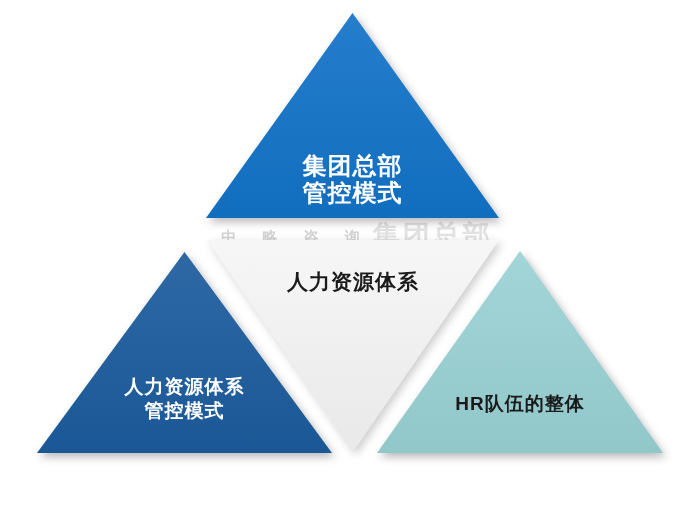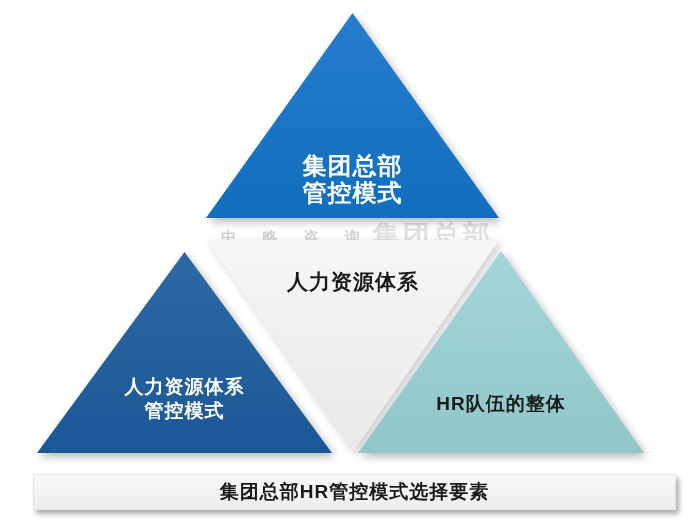--- a/index.html
+++ b/index.html
@@ -23,21 +23,21 @@
   .tri-wrap{position:absolute;}
   .tri{position:absolute;left:0;top:0;width:100%;height:100%;}
   .tri-up{clip-path:polygon(50% 0,0 100%,100% 100%);
           background-image:linear-gradient(180deg,rgba(255,255,255,0.08),rgba(0,0,0,0.05));}
   .tri-down{clip-path:polygon(0 0,100% 0,50% 100%);
           background-image:linear-gradient(180deg,rgba(255,255,255,0.45),rgba(0,0,0,0.03));}
 
   .wrap-top  {left:206px;top:13px; width:293px;height:205px;filter:drop-shadow(3px 4px 4px rgba(0,0,0,0.28));}
   .wrap-mid  {left:207px;top:240px;width:292px;height:212px;filter:drop-shadow(3px 3px 4px rgba(0,0,0,0.20));}
   .wrap-left {left:37px; top:252px;width:295px;height:201px;filter:drop-shadow(3px 4px 4px rgba(0,0,0,0.28));}
-  .wrap-right{left:358px;top:251px;width:286px;height:202px;filter:drop-shadow(3px 4px 4px rgba(0,0,0,0.28));}
+  .wrap-right{left:377px;top:251px;width:286px;height:202px;filter:drop-shadow(3px 4px 4px rgba(0,0,0,0.28));}
 
   .tri-label{
     position:absolute;left:0;width:100%;text-align:center;
     font-weight:bold;letter-spacing:1px;
   }
   .lbl-top  {top:139px;font-size:24px;line-height:27px;}
   .lbl-mid  {top:29px; font-size:21px;line-height:26px;}
   .lbl-left {top:123px;font-size:19px;line-height:24px;text-align:center;}
   .lbl-right{top:141px;font-size:19px;line-height:24px;}
 
@@ -84,17 +84,14 @@
     </div>
   </div>
 
   <div class="tri-wrap wrap-right">
     <div class="tri tri-up" style="background-color: rgb(154, 210, 213);"></div>
     <div class="tri-label lbl-right" style="color: rgb(26, 26, 26);">
       <div>HR队伍的整体</div>
     </div>
   </div>
 
-  <div class="footer-bar" style="background-color: rgb(242, 242, 242);">
-    <span class="footer-label" style="color: rgb(26, 26, 26);">集团总部HR管控模式选择要素</span>
-  </div>
 
 </div>
 
 </body></html>

